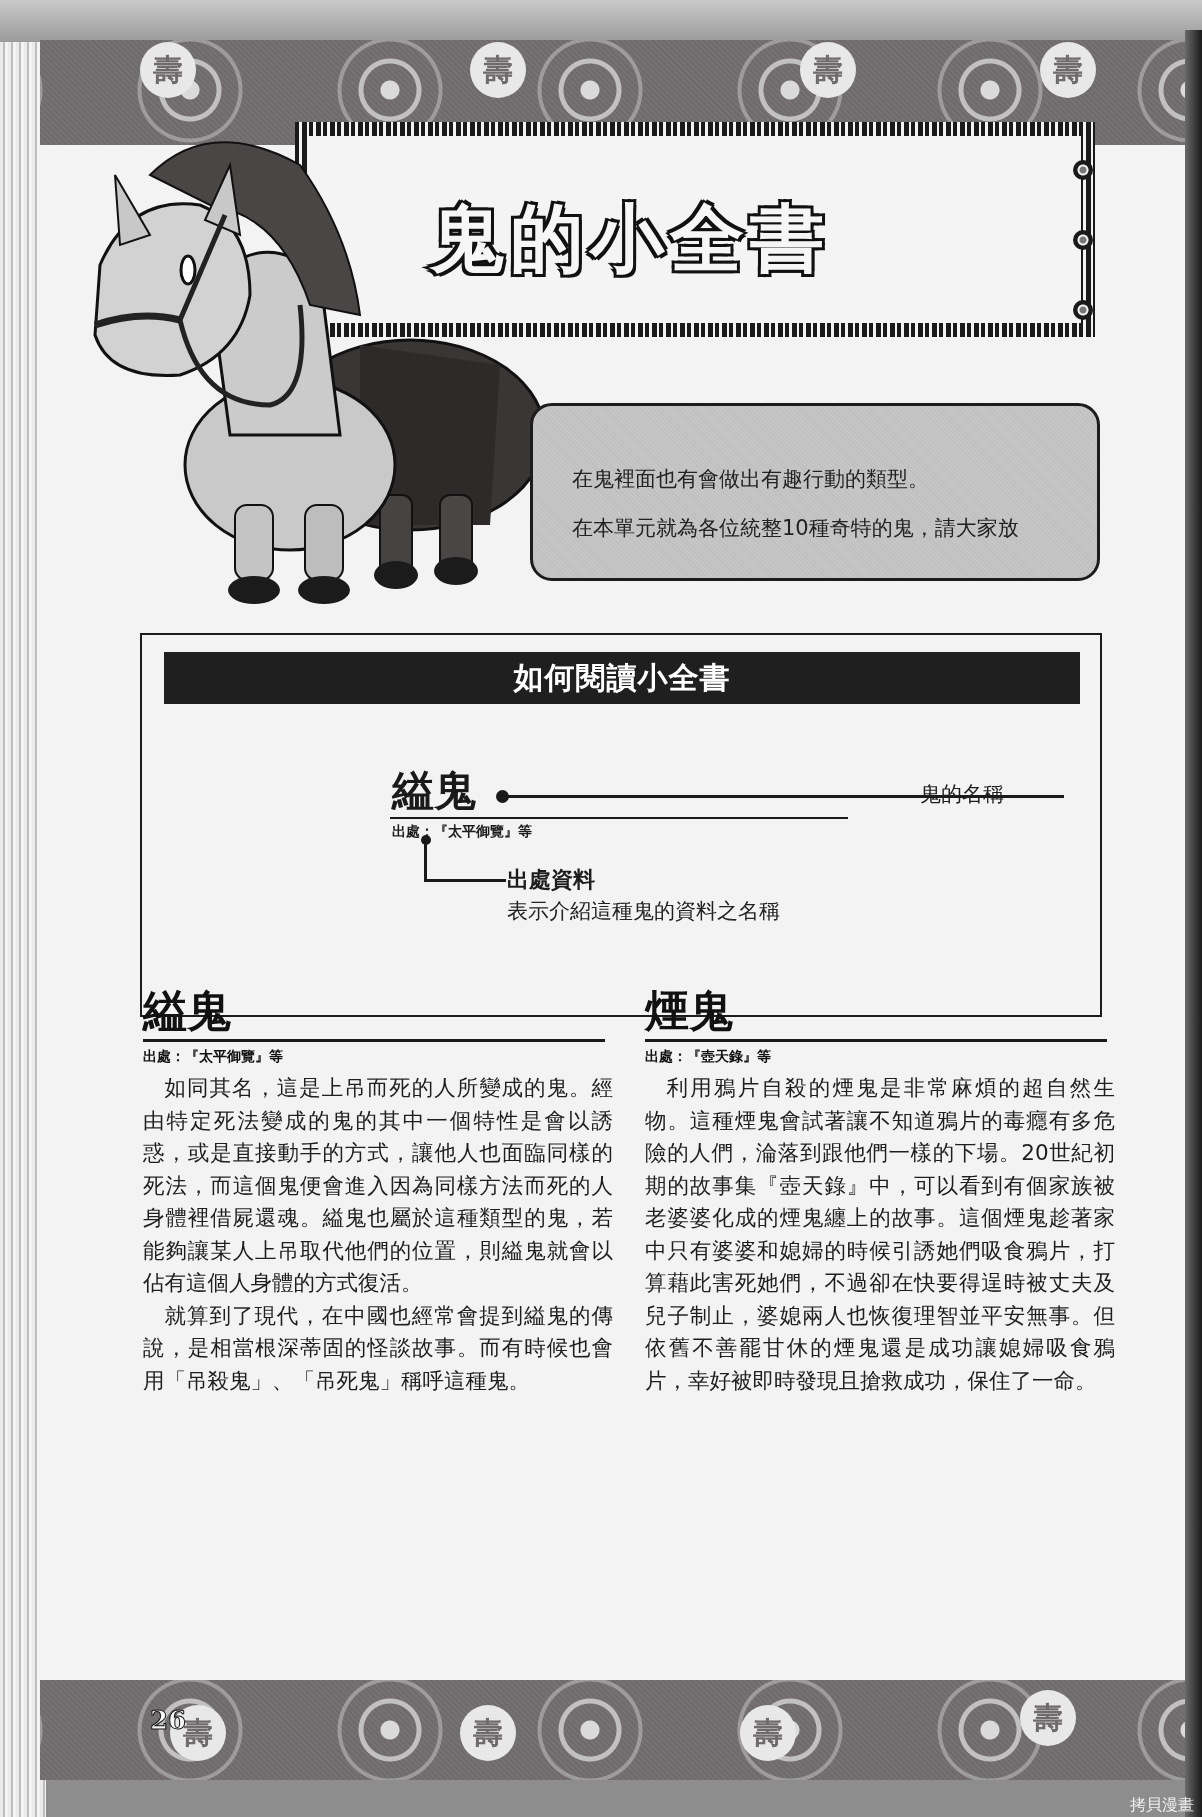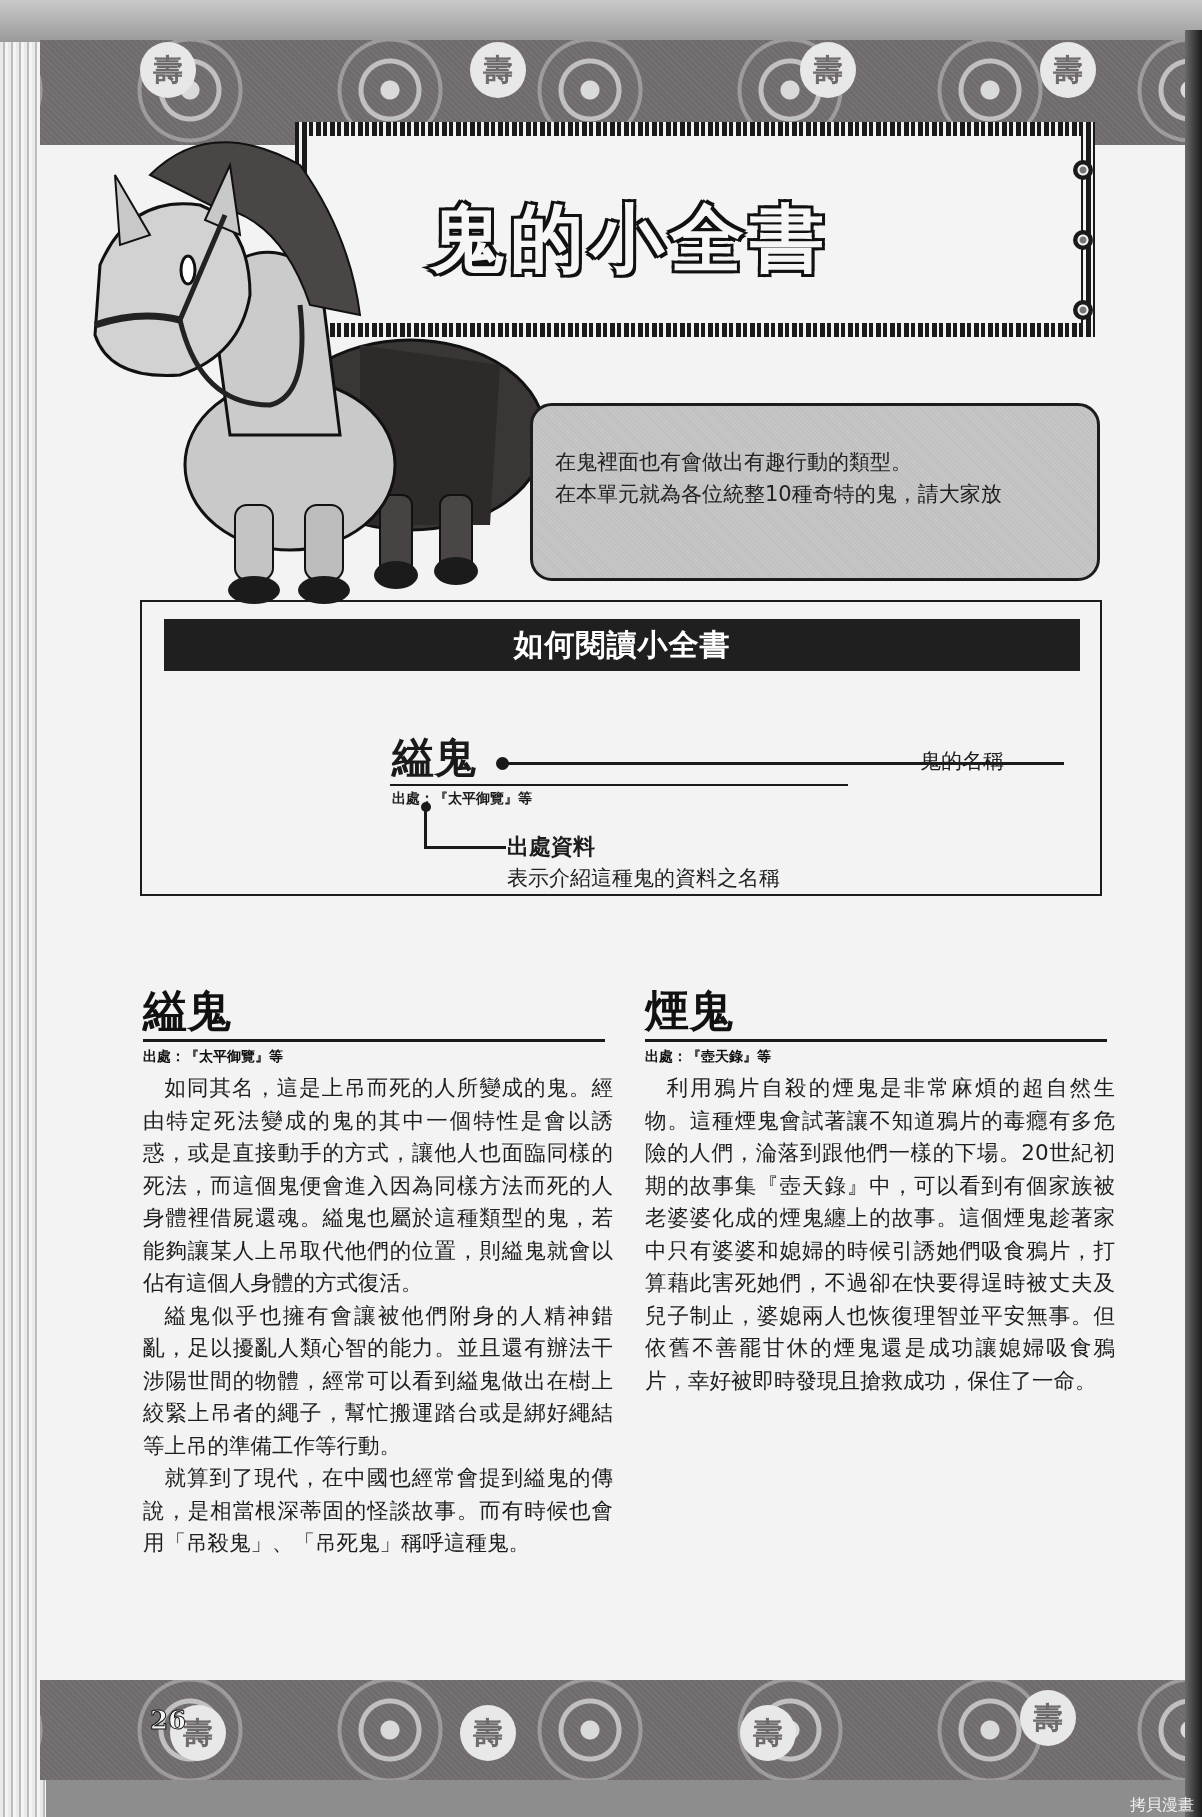--- a/index.html
+++ b/index.html
@@ -63,25 +63,25 @@
   
   .horse { position:absolute; left:60px; top:105px; width:520px; height:500px; }
 
   
   .bubble {
     position:absolute; left:530px; top:403px; width:570px; height:178px;
     background:#c6c6c6; border:3px solid #1c1c1c; border-radius:22px;
     box-sizing:border-box; padding:40px 0 0 22px;
     background-image:repeating-linear-gradient(45deg,rgba(0,0,0,0.04) 0 1px,transparent 1px 3px);
   }
-  .bubble p { margin:0; font-size:21px; line-height:32px; color:#222; }
+  .bubble p { margin:17px; font-size:21px; line-height:32px; color:#222; }
 
   
   .howto {
-    position:absolute; left:140px; top:600px; width:962px; height:296px;
+    position:absolute; left:140px; top:633px; width:962px; height:384px;
     border:2px solid #1c1c1c; box-sizing:border-box;
   }
   .howto-header {
     position:absolute; left:22px; top:17px; width:916px; height:52px;
     background:#1f1f1f; color:#fff; font-size:30px; font-weight:bold;
     display:flex; align-items:center; justify-content:center; letter-spacing:1px;
   }
   .ex-name { position:absolute; left:250px; top:128px; font-size:42px; font-weight:bold; color:#1a1a1a; }
   .ex-dot { position:absolute; left:354px; top:155px; width:13px; height:13px; border-radius:50%; background:#1a1a1a; }
   .ex-line { position:absolute; left:362px; top:160px; width:560px; height:3px; background:#1a1a1a; }
@@ -192,21 +192,20 @@
   <div class="ex-label-src">出處資料</div>
   <div class="ex-desc">表示介紹這種鬼的資料之名稱</div>
 </div>
 
 <div class="entry entry-left">
   <h2>縊鬼</h2>
   <div class="rule"></div>
   <div class="src">出處：『太平御覽』等</div>
   <div class="paras">
     <p>如同其名，這是上吊而死的人所變成的鬼。經由特定死法變成的鬼的其中一個特性是會以誘惑，或是直接動手的方式，讓他人也面臨同樣的死法，而這個鬼便會進入因為同樣方法而死的人身體裡借屍還魂。縊鬼也屬於這種類型的鬼，若能夠讓某人上吊取代他們的位置，則縊鬼就會以佔有這個人身體的方式復活。</p>
-    <p>縊鬼似乎也擁有會讓被他們附身的人精神錯亂，足以擾亂人類心智的能力。並且還有辦法干涉陽世間的物體，經常可以看到縊鬼做出在樹上絞緊上吊者的繩子，幫忙搬運踏台或是綁好繩結等上吊的準備工作等行動。</p>
     <p>就算到了現代，在中國也經常會提到縊鬼的傳說，是相當根深蒂固的怪談故事。而有時候也會用「吊殺鬼」、「吊死鬼」稱呼這種鬼。</p>
   </div>
 </div>
 
 <div class="entry entry-right">
   <h2>煙鬼</h2>
   <div class="rule"></div>
   <div class="src">出處：『壺天錄』等</div>
   <div class="paras">
     <p>利用鴉片自殺的煙鬼是非常麻煩的超自然生物。這種煙鬼會試著讓不知道鴉片的毒癮有多危險的人們，淪落到跟他們一樣的下場。20世紀初期的故事集『壺天錄』中，可以看到有個家族被老婆婆化成的煙鬼纏上的故事。這個煙鬼趁著家中只有婆婆和媳婦的時候引誘她們吸食鴉片，打算藉此害死她們，不過卻在快要得逞時被丈夫及兒子制止，婆媳兩人也恢復理智並平安無事。但依舊不善罷甘休的煙鬼還是成功讓媳婦吸食鴉片，幸好被即時發現且搶救成功，保住了一命。</p>

